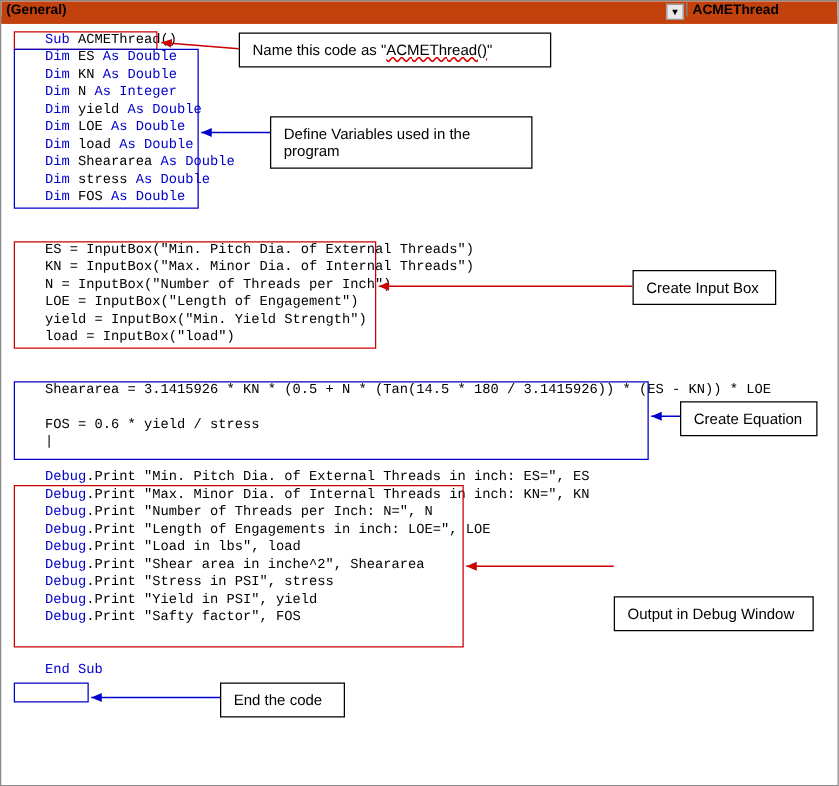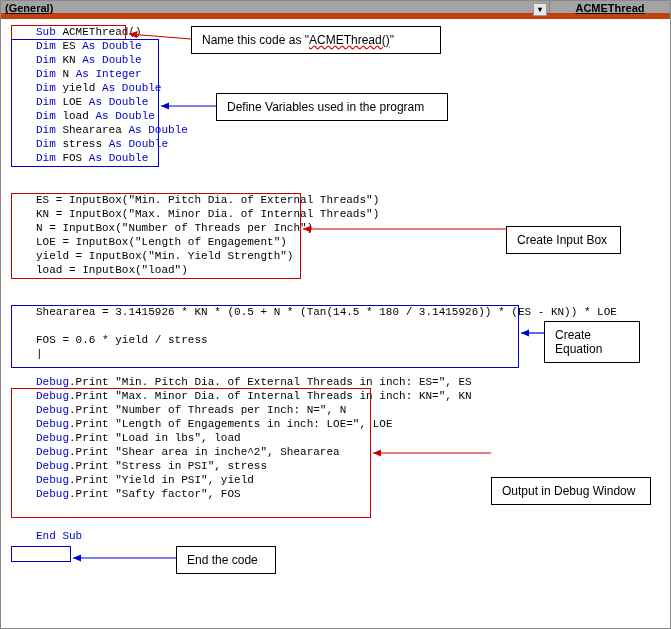--- a/index.html
+++ b/index.html
@@ -10,38 +10,36 @@
     width: 671px;
     height: 629px;
     position: relative;
     overflow: hidden;
     border: 1px solid #888;
   }
   .topbar {
     display: flex;
     height: 18px;
     border-bottom: 6px solid #c2410c;
-    background: #a3a3a3;
+    background: #c2410c;
     font-family: Arial, sans-serif;
     font-size: 11px;
-    text-decoration: underline;
   }
   .dropdown-left {
     flex: 1;
     border-right: 1px solid #888;
     padding: 1px 4px;
     position: relative;
     font-weight: bold;
   }
   .dropdown-right {
     width: 120px;
     padding: 1px 4px;
     position: relative;
     font-weight: bold;
-    text-align: center;
   }
   .dropdown-arrow {
     position: absolute;
     right: 2px;
     top: 2px;
     width: 14px;
     height: 13px;
     background: #e8e8e8;
     border: 1px solid #999;
     text-align: center;
@@ -139,23 +137,23 @@
 <div class="box box-red" style="top:24px; left:10px; width:115px; height:15px;"></div>
 <div class="box box-blue" style="top:38px; left:10px; width:148px; height:128px;"></div>
 <div class="box box-red" style="top:192px; left:10px; width:290px; height:86px;"></div>
 <div class="box box-blue" style="top:304px; left:10px; width:508px; height:63px;"></div>
 <div class="box box-red" style="top:387px; left:10px; width:360px; height:130px;"></div>
 <div class="box box-blue" style="top:545px; left:10px; width:60px; height:16px;"></div>
 
 <div class="box box-black" style="top:25px; left:190px; width:250px;">
   <span>Name this code as "</span><span class="underline-red">ACMEThread()</span><span>"</span>
 </div>
-<div class="box box-black" style="top:92px; left:215px; width:232px;"><span>Define Variables used in the program</span></div>
-<div class="box box-black" style="top:215px; left:505px; width:115px;margin-top:10px;"><span>Create Input Box</span></div>
-<div class="box box-black" style="top:320px; left:543px; width:96px;"><span>Create Equation</span></div>
+<div class="box box-black" style="top:92px; left:215px; width:210px;"><span>Define Variables used in the program</span></div>
+<div class="box box-black" style="top:215px; left:505px; width:115px;"><span>Create Input Box</span></div>
+<div class="box box-black" style="top:320px; left:543px; width:110px;"><span>Create Equation</span></div>
 <div class="box box-black" style="top:440px; left:490px; width:160px;margin-top:36px;"><span>Output in Debug Window</span></div>
 <div class="box box-black" style="top:545px; left:175px; width:100px;"><span>End the code</span></div>
 
 <svg class="overlay">
   <defs>
     <marker id="ahr" markerWidth="8" markerHeight="8" refX="7" refY="3" orient="auto">
       <path d="M0,0 L7,3 L0,6 Z" fill="#c00"></path>
     </marker>
     <marker id="ahb" markerWidth="8" markerHeight="8" refX="7" refY="3" orient="auto">
       <path d="M0,0 L7,3 L0,6 Z" fill="#00c"></path>

